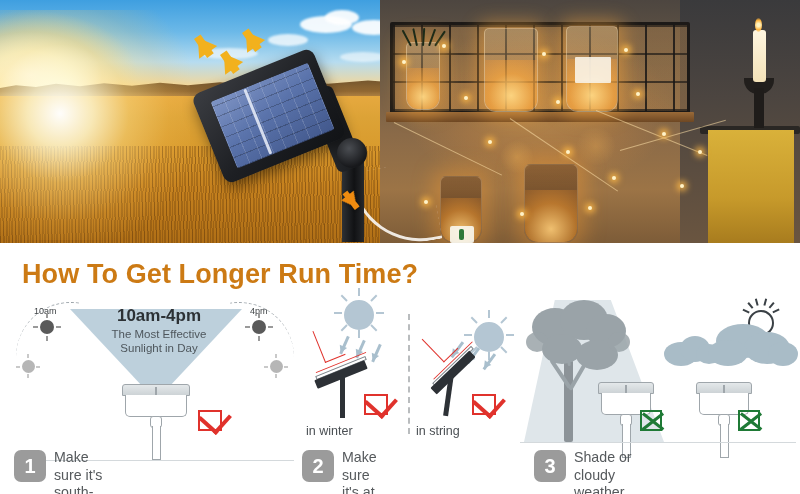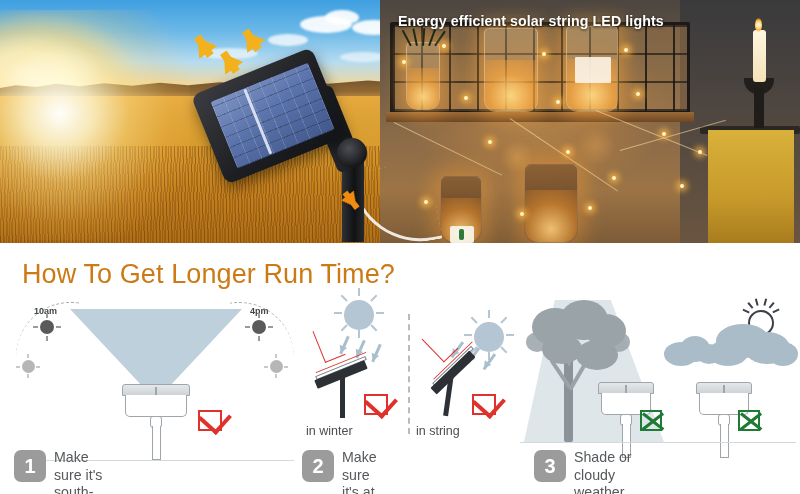--- a/index.html
+++ b/index.html
@@ -148,42 +148,42 @@
     border-left: 8px solid transparent; border-right: 8px solid transparent; border-top: 15px solid #ef8b10;
     transform: rotate(-38deg); filter: drop-shadow(0 1px 2px rgba(0,0,0,.35)); }
   .arrow-big::before { content:''; position:absolute; left:-3px; top:-19px; width:6px; height:20px; background:#ef8b10; }
   .sun-arrow { position: absolute; width: 0; height: 0;
     border-left: 11px solid transparent; border-right: 11px solid transparent; border-top: 18px solid #f2b11d;
     transform: rotate(-215deg); z-index: 31; }
   .sun-arrow::before { content:''; position:absolute; left:-4px; top:-22px; width:8px; height:23px; background:#f2b11d; }
 
   
   .bottom { position: absolute; left: 0; top: 243px; width: 800px; height: 251px; background: #fff; }
-  .title { position: absolute; left: 22px; top: 16px; font-size: 27px; font-weight: normal;
+  .title { position: absolute; left: 22px; top: 16px; font-size: 27px; font-weight: bold;
     color: #cc7a14; letter-spacing: .1px; }
 
   .panels { position: absolute; left: 0; top: 55px; width: 800px; height: 196px; }
   .col { position: absolute; top: 0; height: 196px; }
   .col.c1 { left: 12px; width: 286px; }
   .col.c2 { left: 300px; width: 222px; }
   .col.c3 { left: 520px; width: 276px; }
 
   .vdiv { position: absolute; top: 16px; width: 0; height: 120px; border-left: 2px dashed #b9bcbe; }
 
   
   .wedge { position: absolute; left: 58px; top: 4px; width: 172px; height: 86px;
     background: #aac3d2; opacity: .78;
     clip-path: polygon(0 8%, 100% 8%, 57% 100%, 43% 100%); }
   .arc { position: absolute; border: 0; border-top: 1.4px dashed #9aa2a8; border-radius: 50%; }
   .sunsm { position: absolute; border-radius: 50%; }
   .sunsm.dark { background: #5a5a5a; }
   .sunsm.pale { background: #b6b6b6; }
   .ray { position: absolute; background: #9a9a9a; transform-origin: center; }
   .ray.pale { background: #c9c9c9; }
-  .tlabel { position: absolute; font-size: 9px; color: #3f4346; font-weight: 700; }
+  .tlabel { position: absolute; font-size: 9px; color: #3f4346; font-weight: 400; }
   .wedge-t1 { position: absolute; left: 72px; top: 8px; width: 150px; text-align: center;
     font-size: 17px; font-weight: bold; color: #2c3135; }
   .wedge-t2 { position: absolute; left: 66px; top: 29px; width: 162px; text-align: center;
     font-size: 11.5px; color: #4e565c; line-height: 14px; }
 
   .lamp { position: absolute; }
   .lamp-head { position: absolute; left: 0; top: 0; width: 100%; height: 12px;
     background: linear-gradient(180deg, #e4e8ea 0%, #cdd3d6 100%);
     border: 1.3px solid #9fa6ab; border-radius: 3px 3px 0 0; }
   .lamp-head::after { content:''; position:absolute; left:49%; top:2px; width:1.3px; height:8px; background:#9fa6ab; }
@@ -319,21 +319,20 @@
       <div class="led-dot" style="left:300px;top:184px"></div>
       <div class="led-dot" style="left:318px;top:150px"></div>
       <div class="led-dot" style="left:44px;top:200px"></div>
       <div class="led-dot" style="left:140px;top:212px"></div>
       <div class="led-dot" style="left:208px;top:206px"></div>
       <div class="bokeh" style="left:120px;top:140px;width:34px;height:34px;background:radial-gradient(circle,rgba(255,190,90,.30),rgba(255,190,90,0) 70%)"></div>
       <div class="bokeh" style="left:196px;top:126px;width:40px;height:40px;background:radial-gradient(circle,rgba(255,190,90,.26),rgba(255,190,90,0) 70%)"></div>
     </div>
 
     <div class="hero-caption">
-      <div>Energy efficient solar string LED lights</div>
     </div>
 
     <div class="sun-arrow" style="left:192px;top:36px;"></div>
     <div class="sun-arrow" style="left:218px;top:52px;"></div>
     <div class="sun-arrow" style="left:240px;top:30px;"></div>
 
     <div class="product">
       <div class="cord"></div>
       <div class="stake"></div>
       <div class="panel-side"></div>
@@ -376,20 +375,23 @@
         <div class="ray" style="left:233px;top:28px;width:5px;height:1.6px;"></div>
         <div class="ray" style="left:256px;top:28px;width:5px;height:1.6px;"></div>
 
         <div class="sunsm pale" style="left:258px;top:62px;width:13px;height:13px;"></div>
         <div class="ray pale" style="left:263px;top:56px;width:1.5px;height:4px;"></div>
         <div class="ray pale" style="left:263px;top:76px;width:1.5px;height:4px;"></div>
         <div class="ray pale" style="left:252px;top:68px;width:4px;height:1.5px;"></div>
         <div class="ray pale" style="left:272px;top:68px;width:4px;height:1.5px;"></div>
 
         <div class="wedge"></div>
+        <div class="wedge-t1">10am-4pm</div>
+        <div class="wedge-t2" style="white-space:pre-line">The Most Effective
+Sunlight in Day</div>
 
         <div class="lamp" style="left:110px;top:86px;width:68px;height:78px;">
           <div class="lamp-head"></div>
           <div class="lamp-body"></div>
           <div class="lamp-neck"></div>
           <div class="lamp-pole"></div>
         </div>
         <div class="check" style="left:186px;top:112px;"></div>
         <div class="ground" style="left:4px;top:162px;width:278px;"></div>
       </div>

